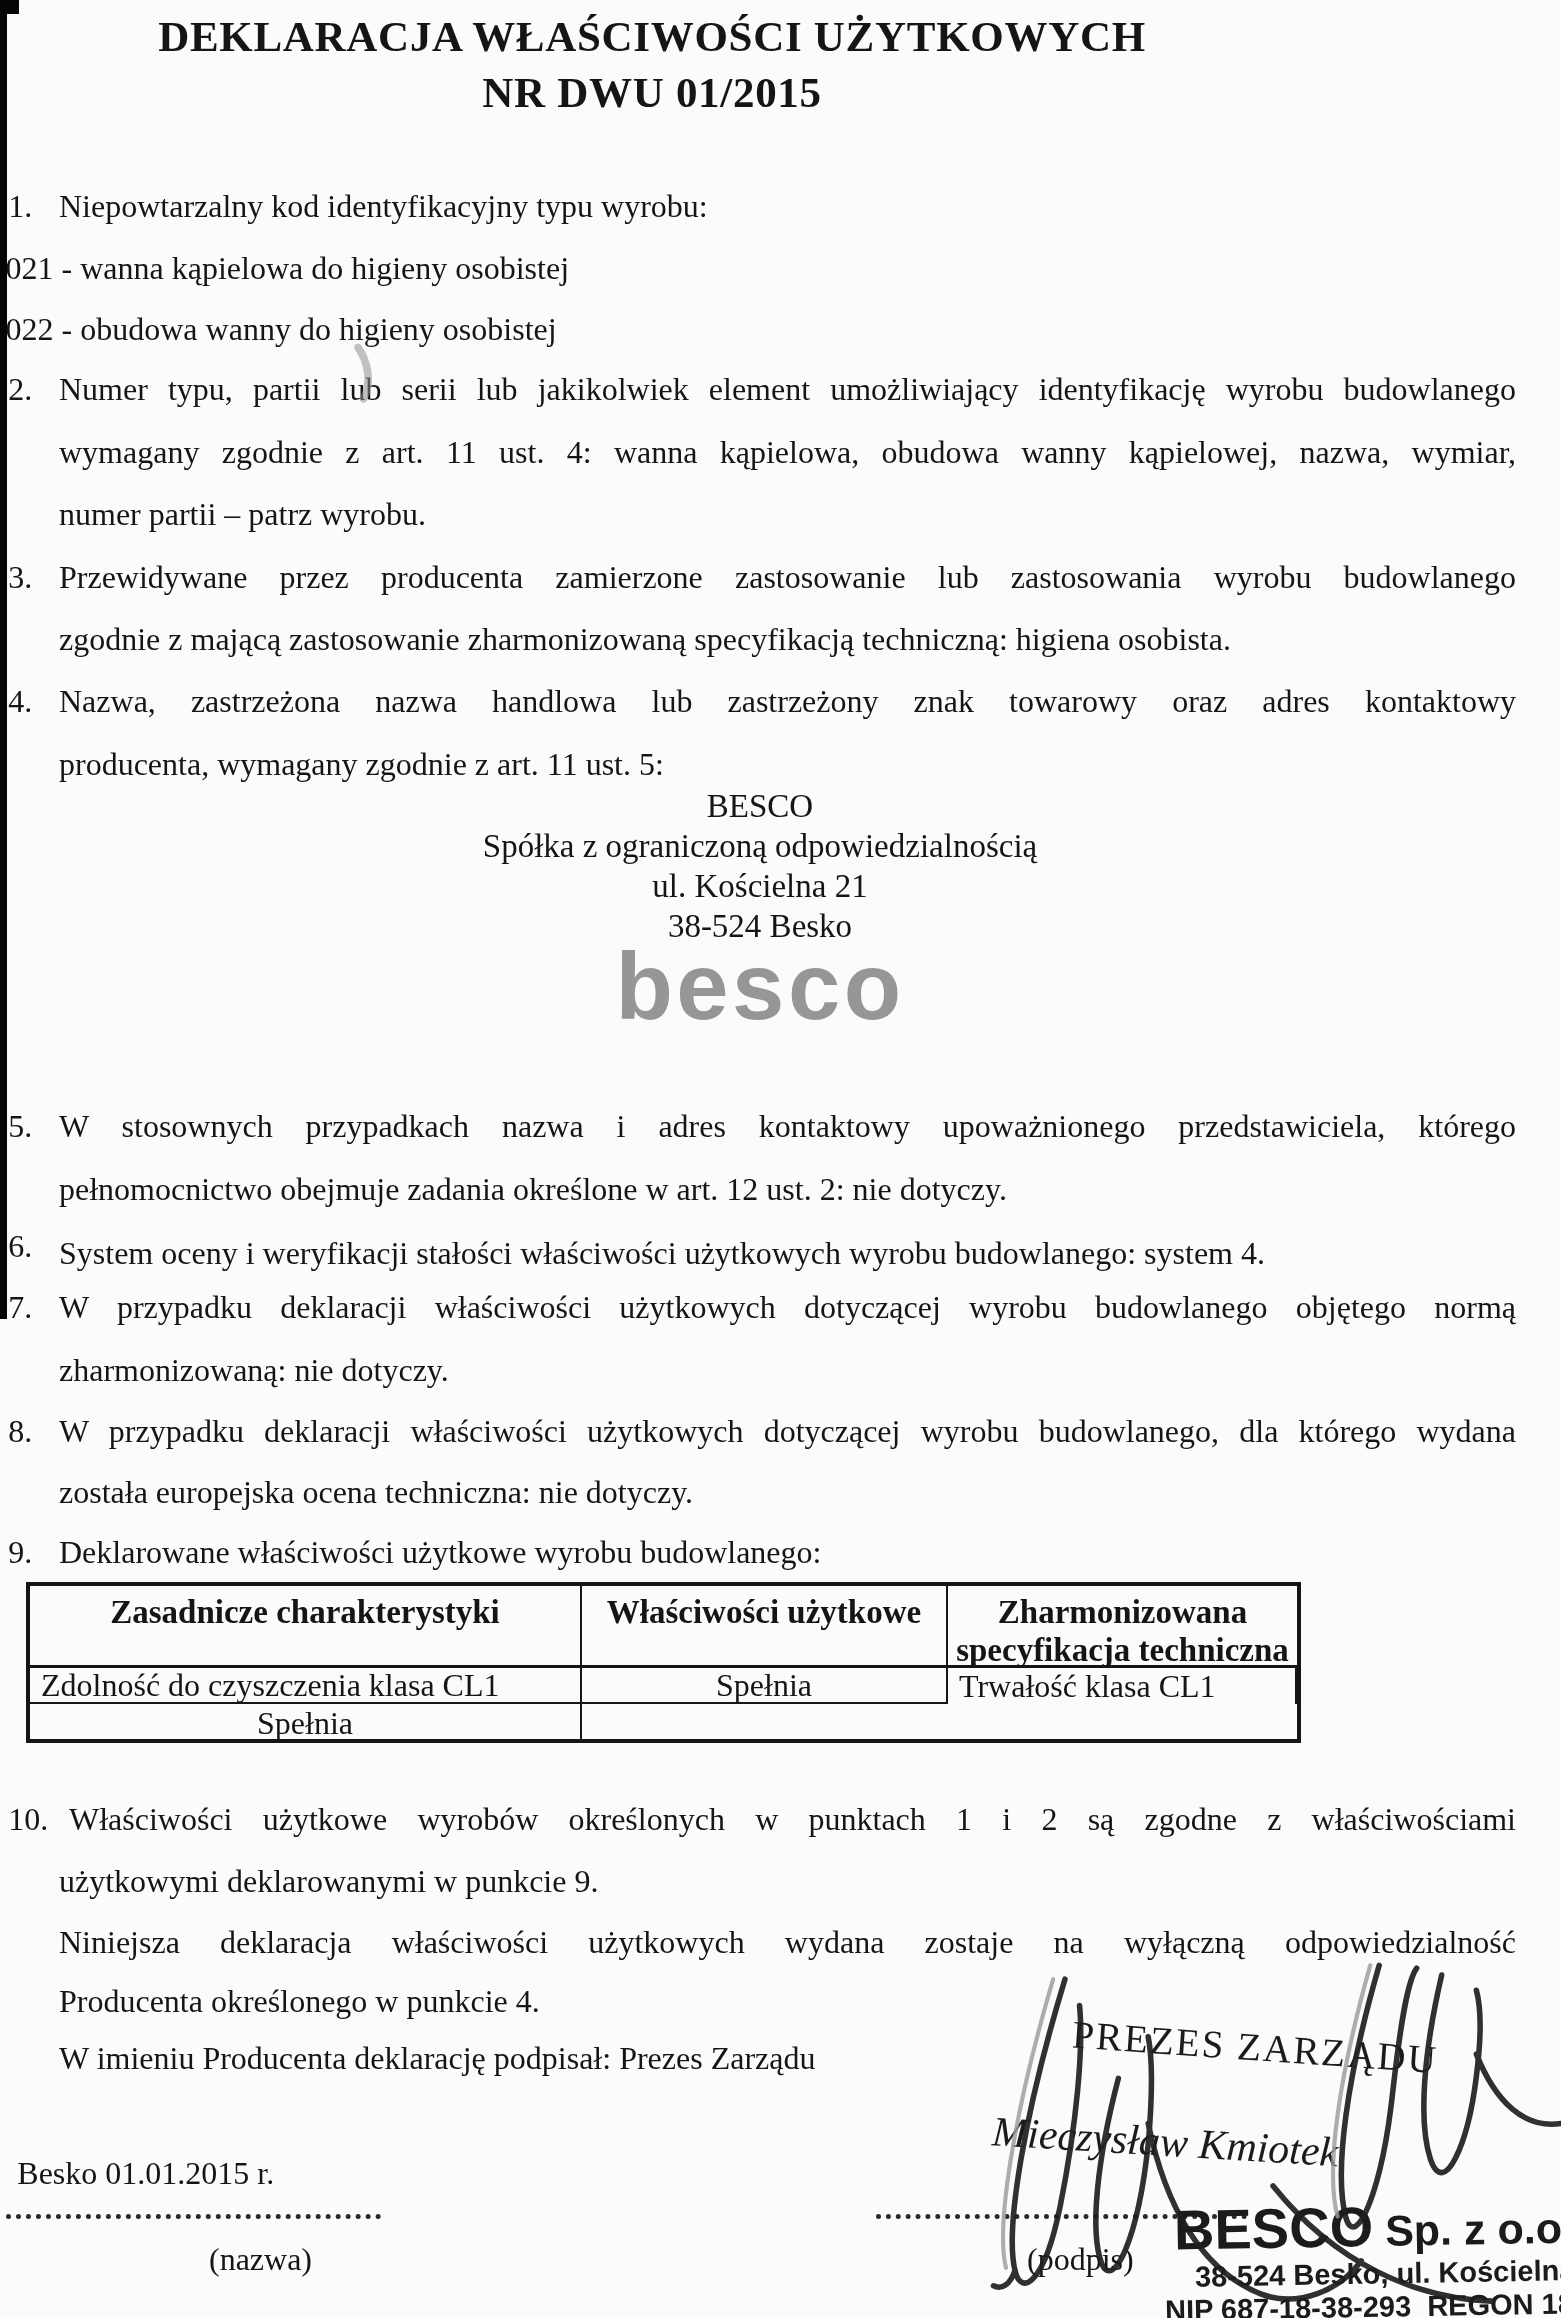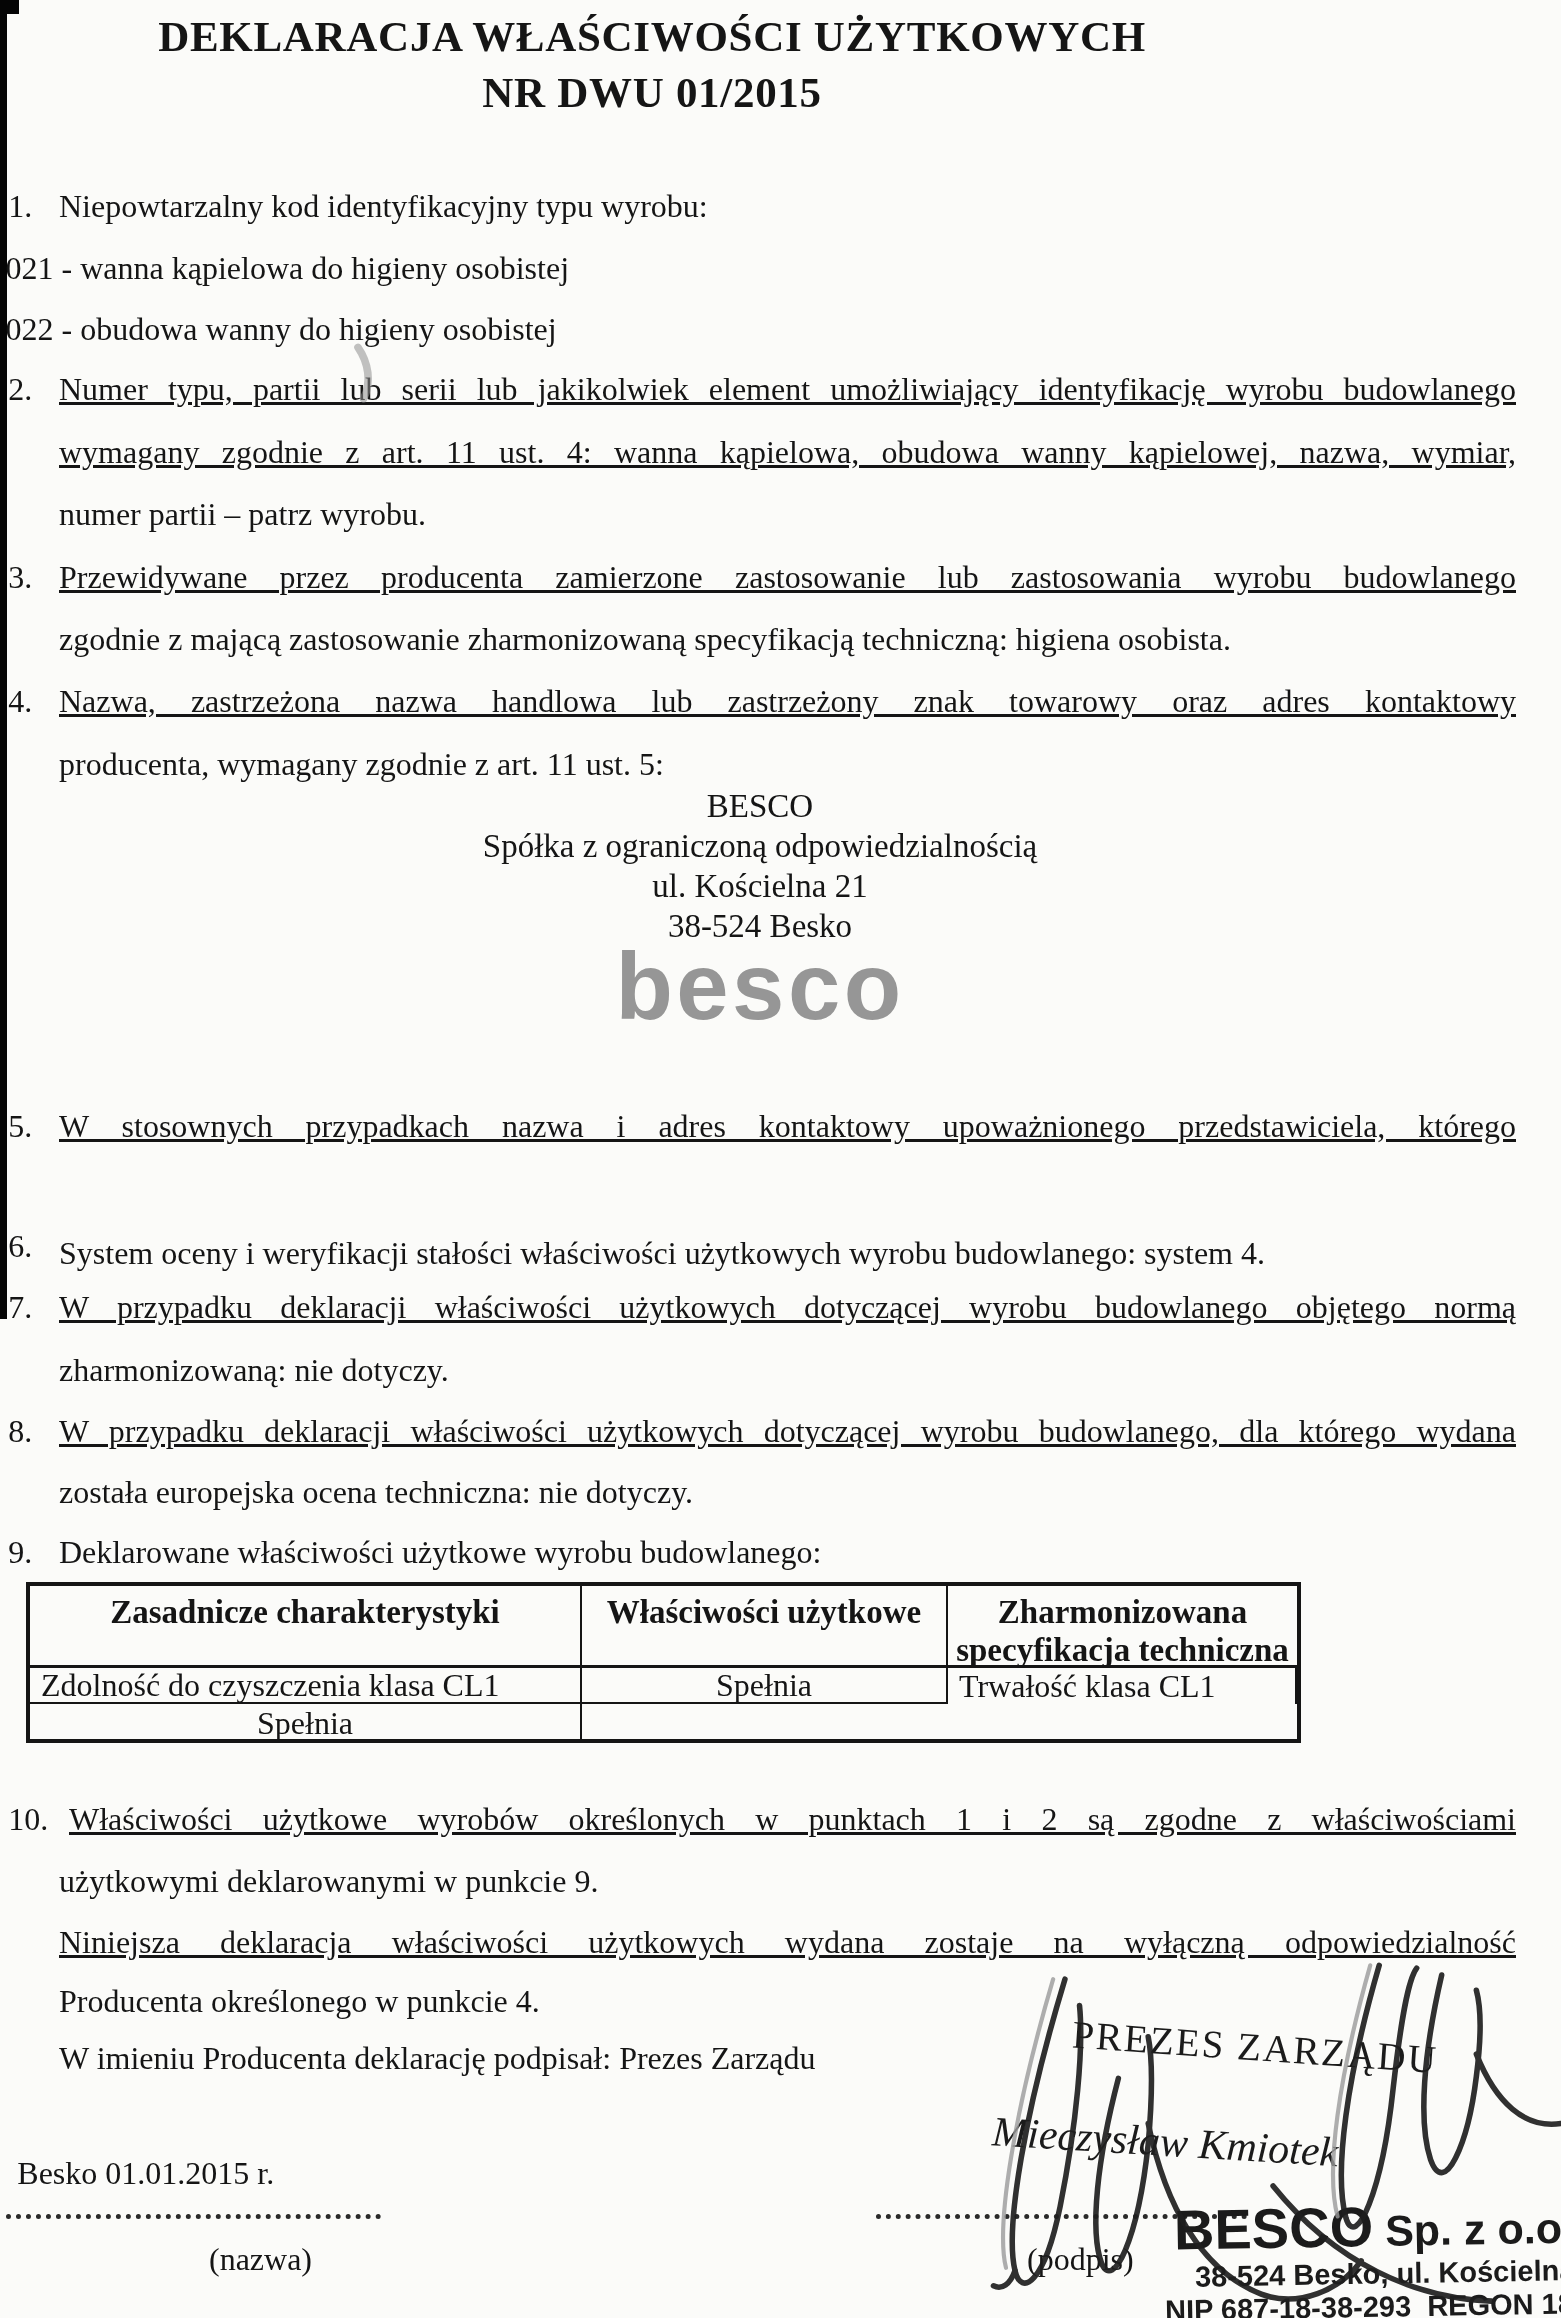--- a/index.html
+++ b/index.html
@@ -17,21 +17,21 @@
     line-height:40px;
     white-space:nowrap;
     color:#151515;
   }
   .just{
     left:59px;width:1457px;
     text-align:justify;
     -moz-text-align-last:justify;
     text-align-last:justify;
     white-space:normal;
-    height:40px;overflow:hidden;text-decoration:underline;
+    height:40px;overflow:hidden;
   }
   .hang{left:59px;}
   .num{position:absolute;left:8.3px;font-size:32px;line-height:40px;}
   .title{
     left:0;width:1304px;text-align:center;
     font-weight:bold;font-size:43px;line-height:54px;letter-spacing:0.7px;
   }
   .centerblk{left:14px;width:1492px;text-align:center;font-size:33px;line-height:40px;}
   .logo{
     left:14px;width:1492px;text-align:center;
@@ -115,20 +115,21 @@
   <div class="tline hang" style="top:744px">producenta, wymagany zgodnie z art. 11 ust. 5:</div>
 
   <div class="tline centerblk" style="top:786px">BESCO</div>
   <div class="tline centerblk" style="top:826px">Spółka z ograniczoną odpowiedzialnością</div>
   <div class="tline centerblk" style="top:866px">ul. Kościelna 21</div>
   <div class="tline centerblk" style="top:906px">38-524 Besko</div>
   <div class="tline logo" style="top:938px">besco</div>
 
   <span class="num" style="top:1106px">5.</span>
   <div class="tline just" style="top:1106px">W stosownych przypadkach nazwa i adres kontaktowy upoważnionego przedstawiciela, którego</div>
+  <div class="tline hang" style="top:1169px">pełnomocnictwo obejmuje zadania określone w art. 12 ust. 2: nie dotyczy.</div>
 
   <span class="num" style="top:1226px">6.</span>
   <div class="tline hang" style="top:1233px">System oceny i weryfikacji stałości właściwości użytkowych wyrobu budowlanego: system 4.</div>
 
   <span class="num" style="top:1287px">7.</span>
   <div class="tline just" style="top:1287px">W przypadku deklaracji właściwości użytkowych dotyczącej wyrobu budowlanego objętego normą</div>
   <div class="tline hang" style="top:1350px">zharmonizowaną: nie dotyczy.</div>
 
   <span class="num" style="top:1411px">8.</span>
   <div class="tline just" style="top:1411px">W przypadku deklaracji właściwości użytkowych dotyczącej wyrobu budowlanego, dla którego wydana</div>

